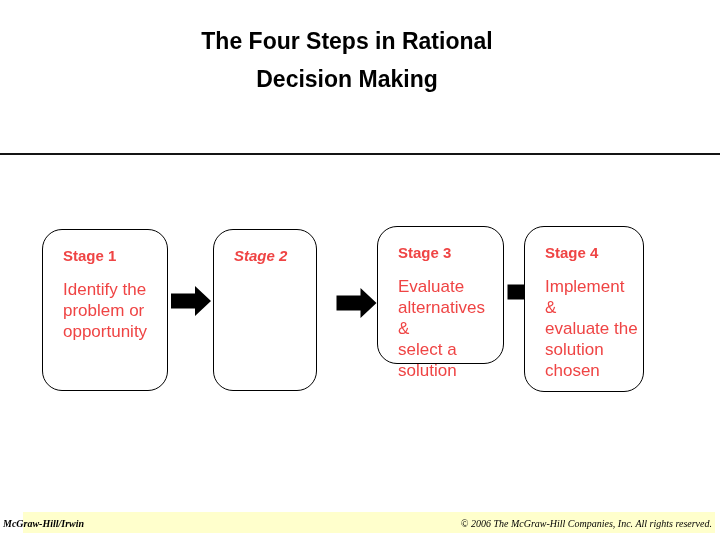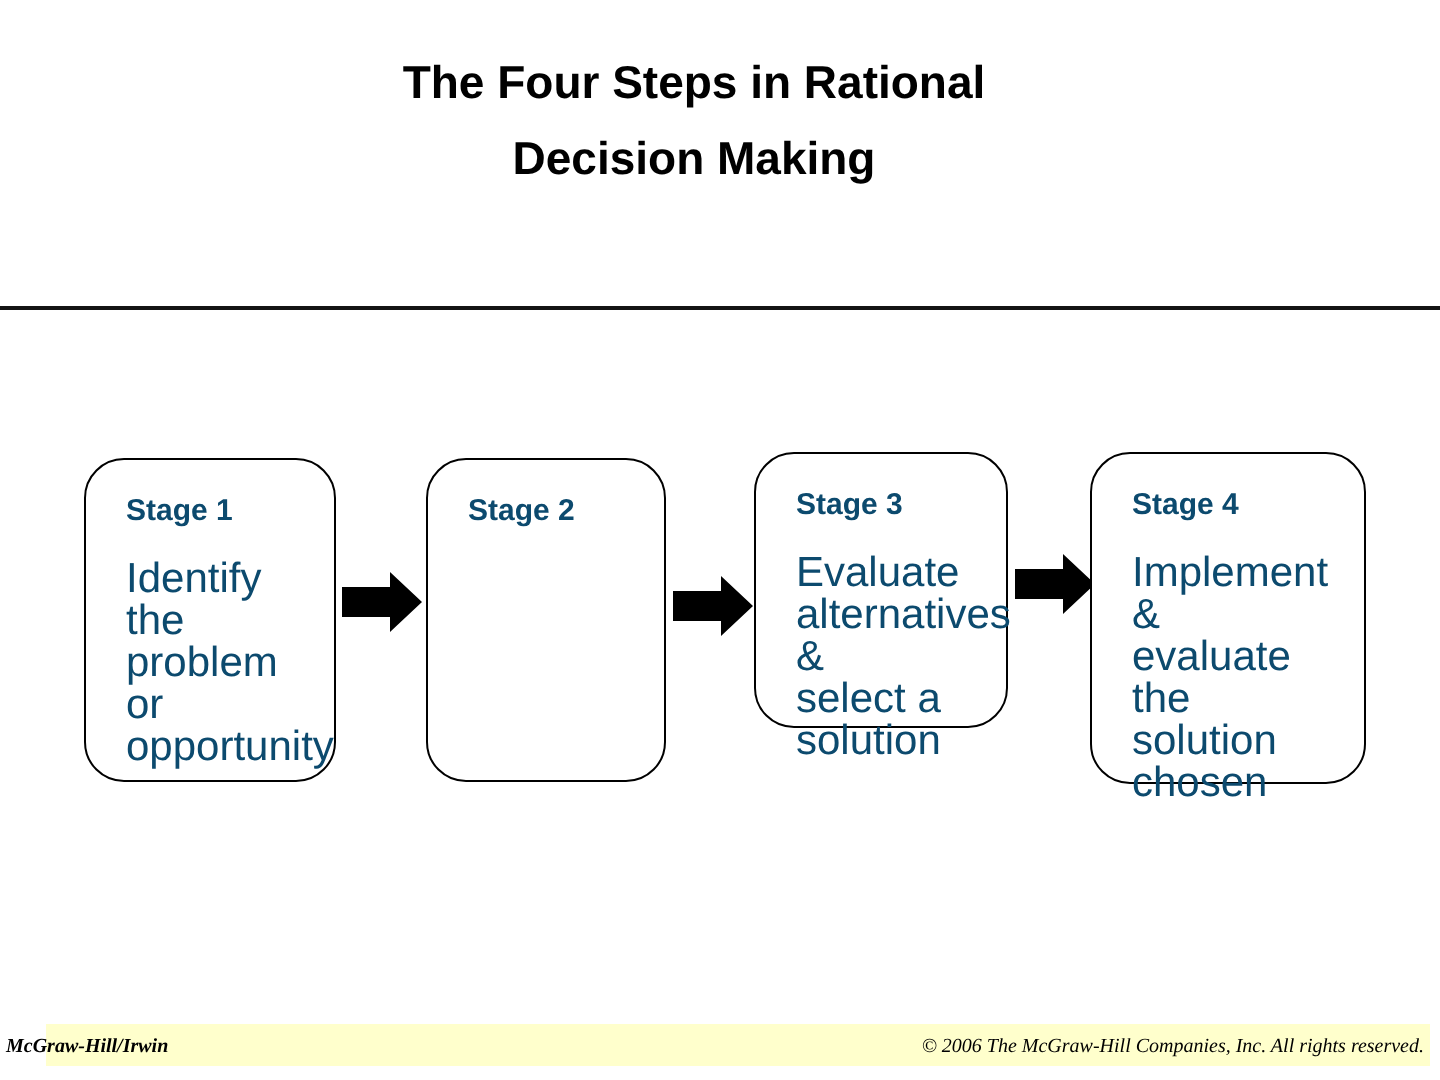--- a/index.html
+++ b/index.html
@@ -31,34 +31,34 @@
     height: 2px;
     background: #141414;
   }
   .stage-box {
     position: absolute;
     border: 1px solid #000000;
     border-radius: 20px;
     background: #ffffff;
     box-sizing: border-box;
     padding: 15px 4px 0 20px;
-    color: #0c4a6e;
+    color: #ef4444;
   }
   .box1 { left: 42px;  top: 229px; width: 126px; height: 162px; }
-  .box2 { left: 213px; top: 229px; width: 120px; height: 162px; }
+  .box2 { left: 213px; top: 229px; width: 104px; height: 162px; font-style: italic; }
   .box3 { left: 377px; top: 226px; width: 127px; height: 138px; }
-  .box4 { left: 545px; top: 226px; width: 138px; height: 166px; }
+  .box4 { left: 524px; top: 226px; width: 120px; height: 166px; }
   .stage-label {
     font-size: 15px;
     font-weight: bold;
     line-height: 21px;
   }
   .stage-desc {
     margin-top: 13px;
-    font-size: 21px;
+    font-size: 17px;
     line-height: 21px;
     white-space: pre-line;
   }
   .flow-arrow {
     position: absolute;
     display: block;
   }
   .arrow1 { left: 171px; top: 285px; }
   .arrow2 { left: 336px; top: 287px; }
   .arrow3 { left: 507px; top: 276px; }

